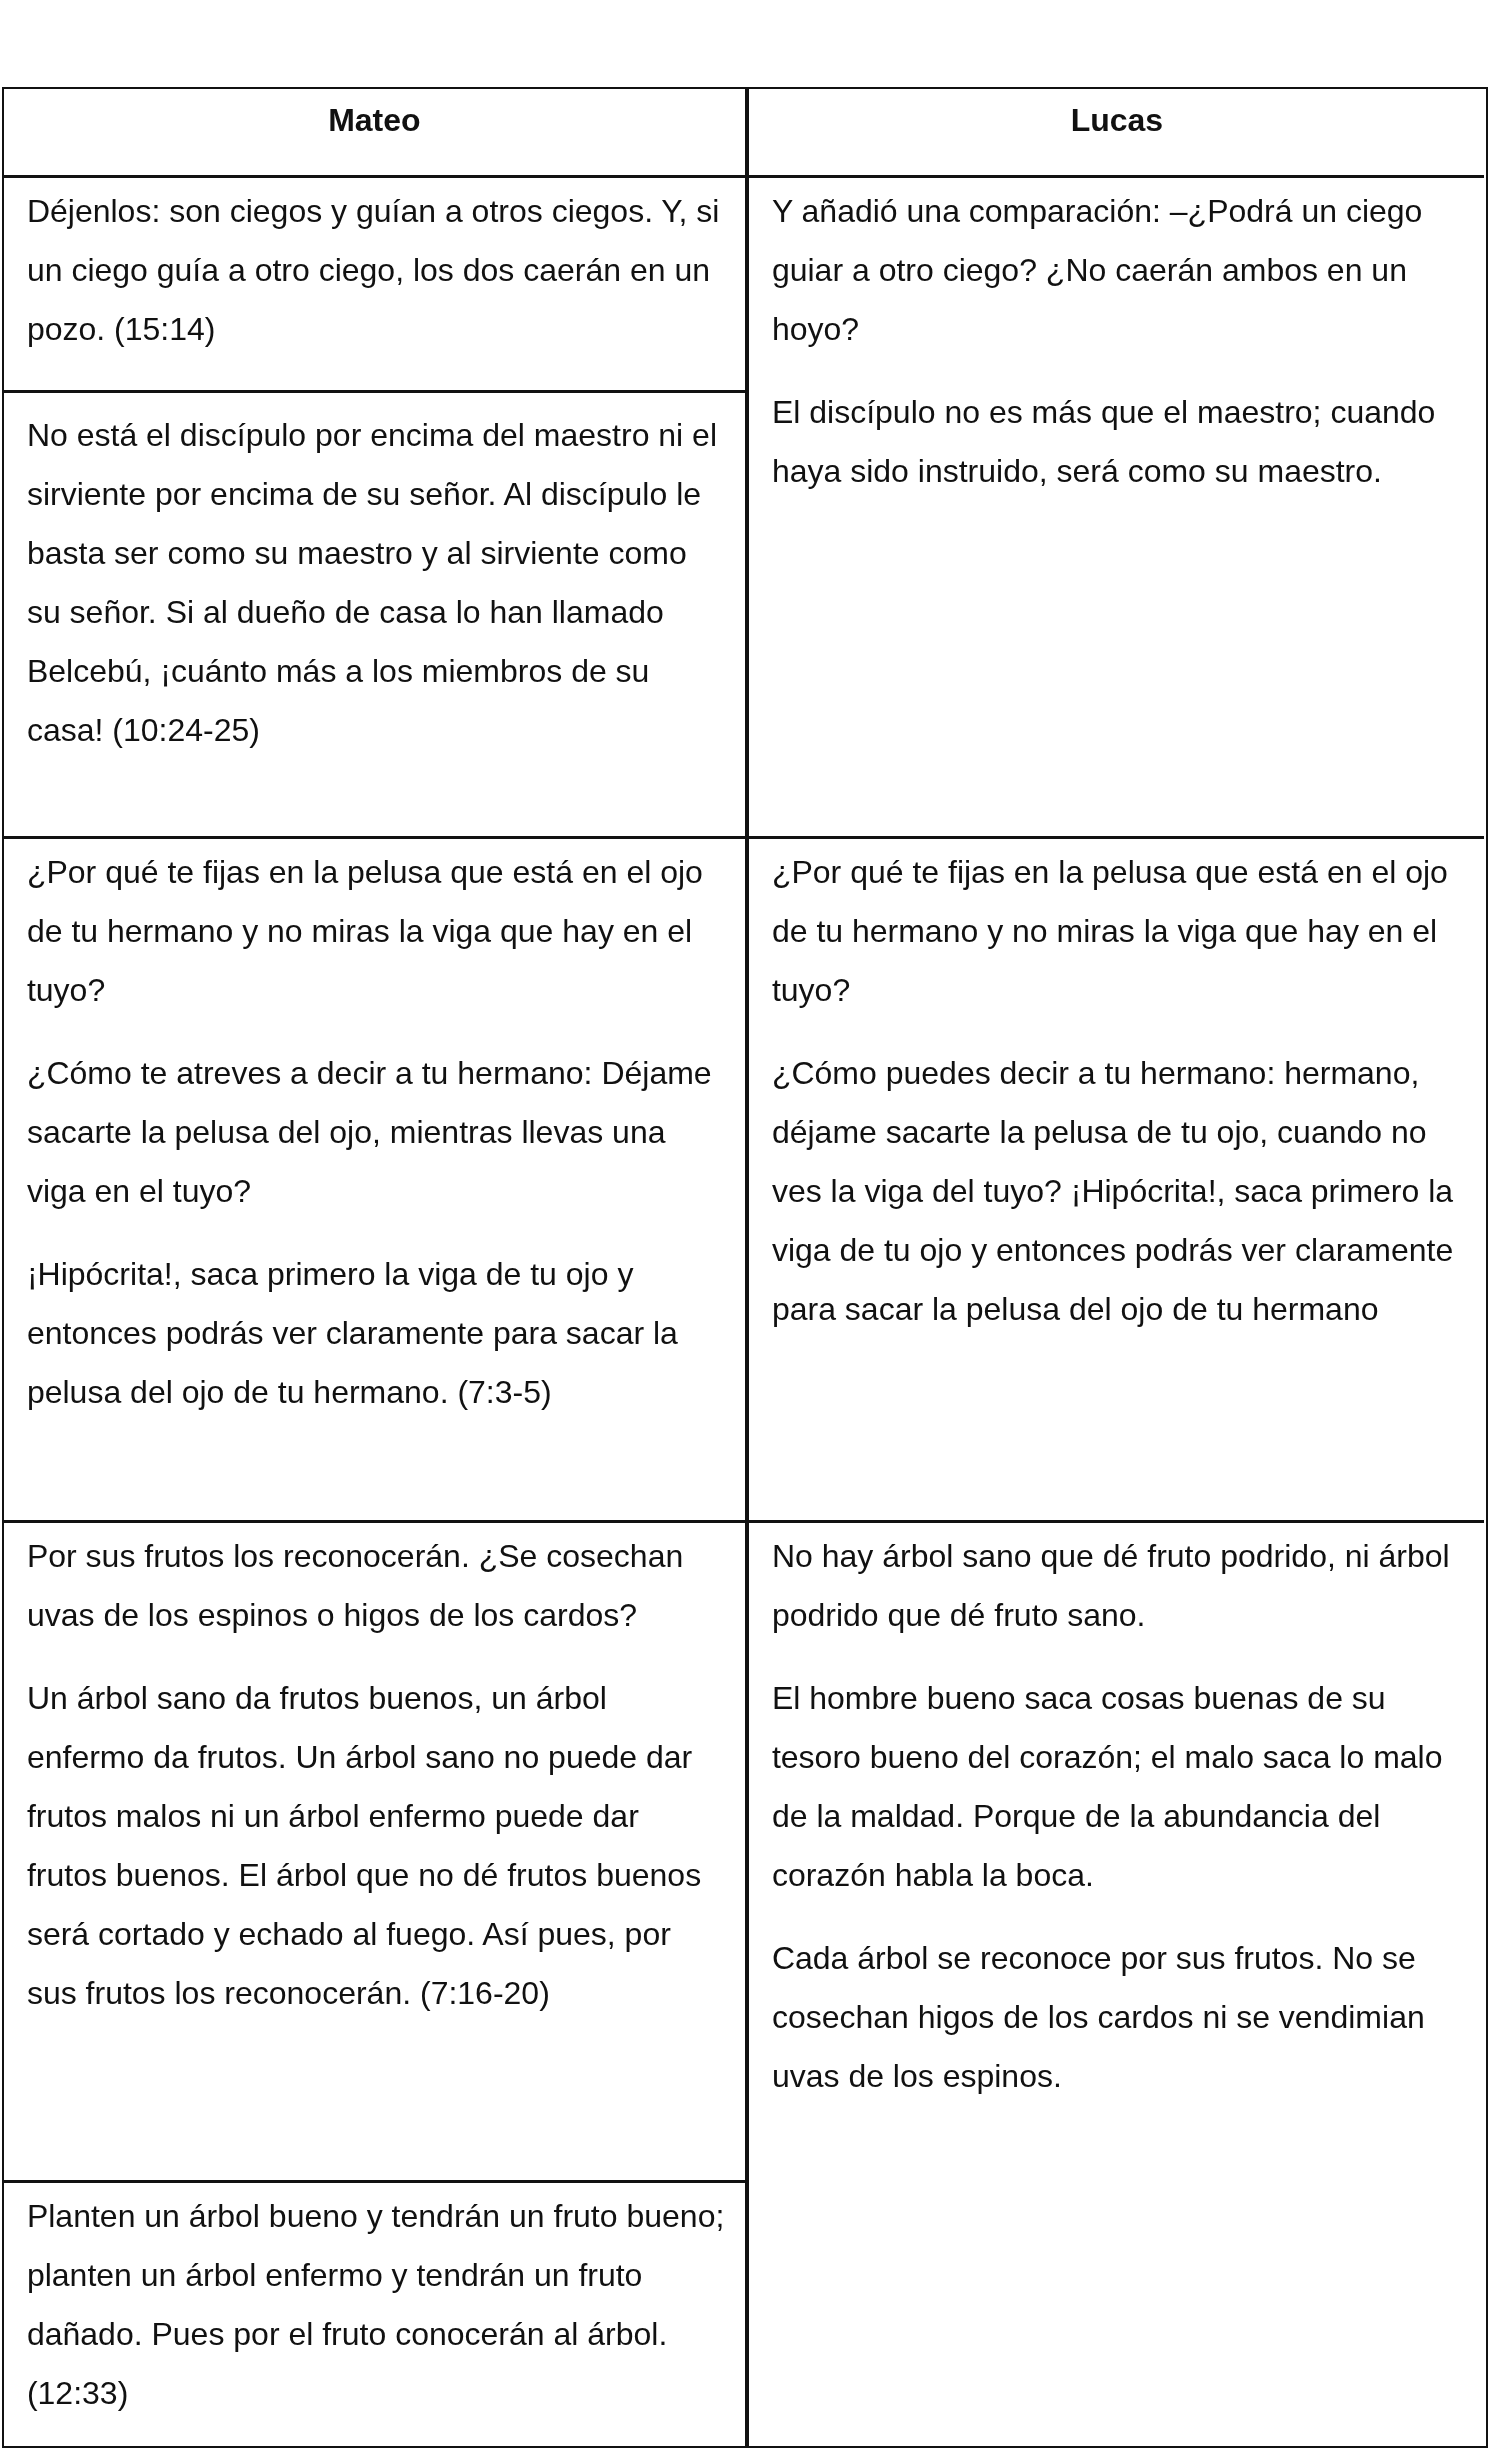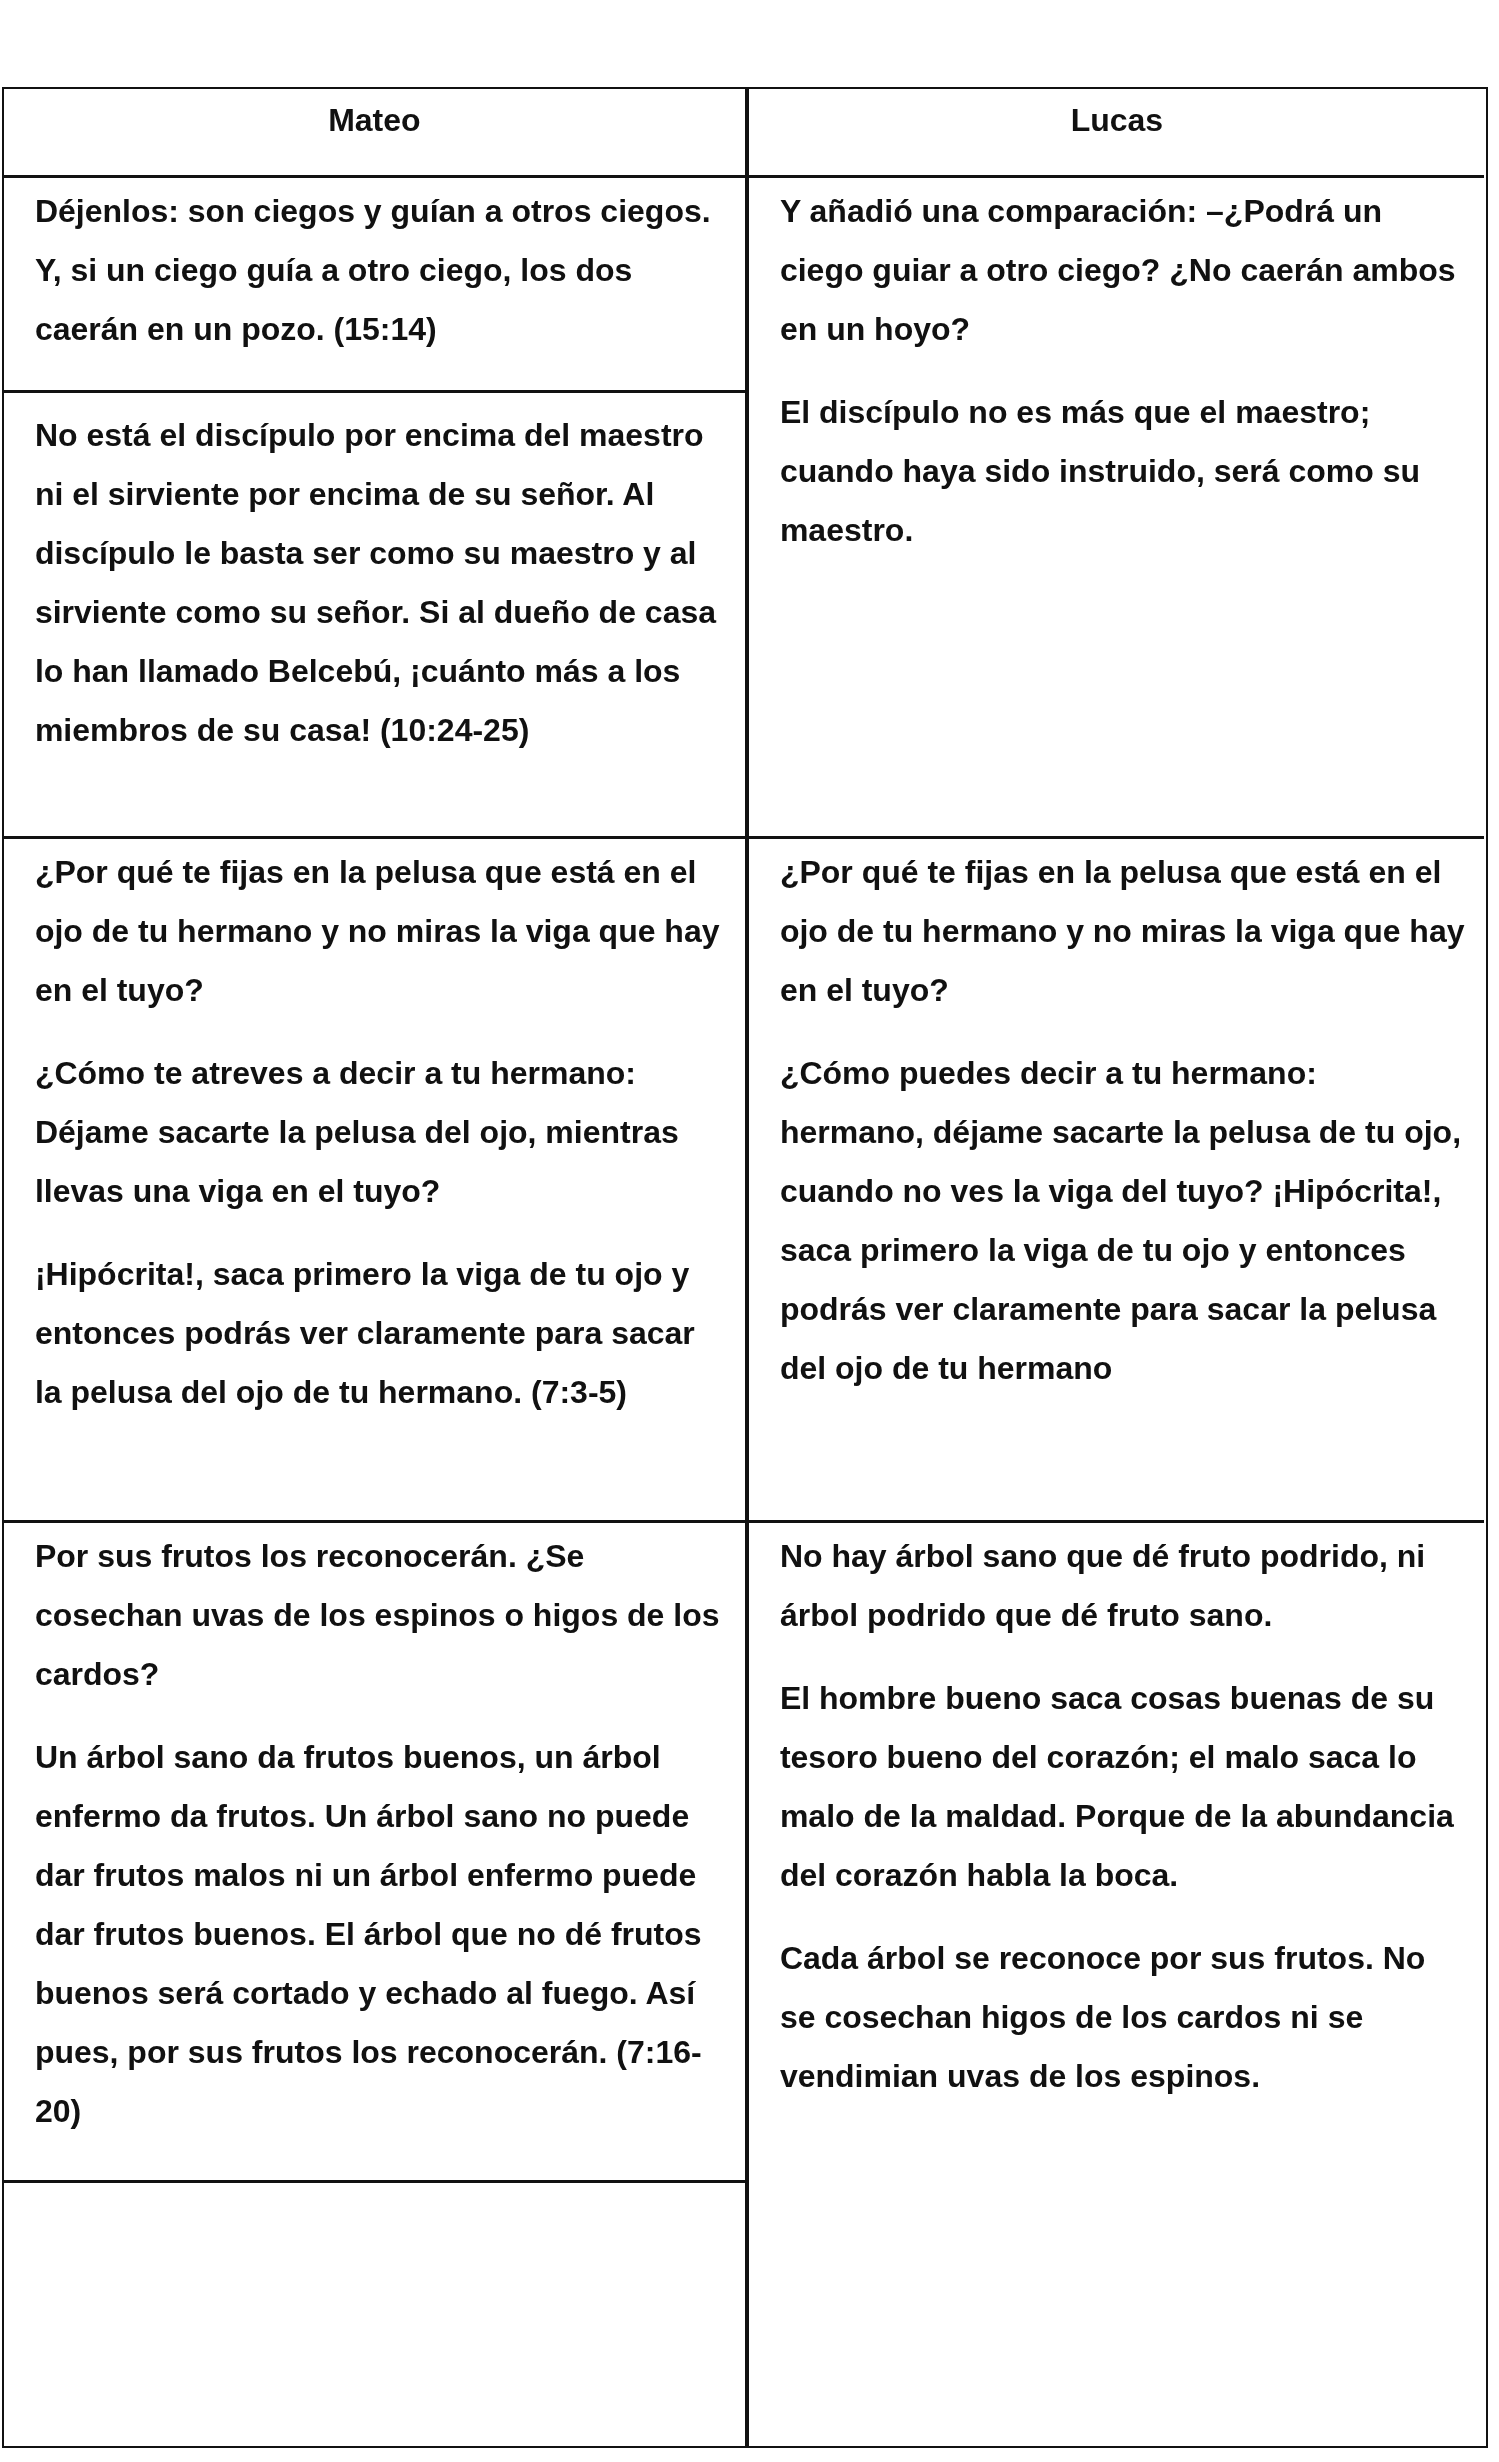--- a/index.html
+++ b/index.html
@@ -5,21 +5,21 @@
   html, body { margin: 0; padding: 0; background: #ffffff; }
   body { width: 1499px; height: 2462px; position: relative; overflow: hidden;
          font-family: "Liberation Sans", "DejaVu Sans", sans-serif; color: #111; }
   .table { position: absolute; left: 1.9px; top: 87px; width: 1486px; height: 2361px;
            border: 2.8px solid #111; box-sizing: border-box; }
   .vline { position: absolute; left: 741px; top: 0; width: 3.7px; height: 100%; background: #111; }
   .hline { position: absolute; height: 2.8px; background: #111; }
   .hdr { position: absolute; top: 0; height: 86px; display: flex; justify-content: center;
          padding-top: 13px; box-sizing: border-box; font-weight: bold; font-size: 32px; border-radius: 18px; }
   .cell { position: absolute; box-sizing: border-box; padding: 3.7px 19px 0 19px; font-size: 32px; line-height: 59px; }
-  .cell p { margin: 0 0 28px 12px; font-weight: bold; }
+  .cell p { margin: 0 0 28px 4px; }
   .cell p:last-child { margin-bottom: 0; }
 </style>
 </head>
 <body>
 
 <div class="table">
   <div class="vline"></div>
 
   <div class="hdr" style="left:0;width:741px;">
       <span>Mateo</span>
@@ -51,19 +51,22 @@
     <p>¿Por qué te fijas en la pelusa que está en el ojo de tu hermano y no miras la viga que hay en el tuyo?</p>
     <p style="margin-top:-3.7px">¿Cómo puedes decir a tu hermano: hermano, déjame sacarte la pelusa de tu ojo, cuando no ves la viga del tuyo? ¡Hipócrita!, saca primero la viga de tu ojo y entonces podrás ver claramente para sacar la pelusa del ojo de tu hermano</p>
   </div>
   <div class="hline" style="left:0;width:1480px;top:1431px;"></div>
 
   <div class="cell" style="left:0;top:1434px;width:741px;height:658px;">
     <p>Por sus frutos los reconocerán. ¿Se cosechan uvas de los espinos o higos de los cardos?</p>
     <p style="margin-top:-3.7px">Un árbol sano da frutos buenos, un árbol enfermo da frutos. Un árbol sano no puede dar frutos malos ni un árbol enfermo puede dar frutos buenos. El árbol que no dé frutos buenos será cortado y echado al fuego. Así pues, por sus frutos los reconocerán. (7:16-20)</p>
   </div>
   <div class="hline" style="left:0;width:741px;top:2091px;"></div>
+  <div class="cell" style="left:0;top:2094px;width:741px;height:261px;">
+    <p>Planten un árbol bueno y tendrán un fruto bueno; planten un árbol enfermo y tendrán un fruto dañado. Pues por el fruto conocerán al árbol. (12:33)</p>
+  </div>
   <div class="cell" style="left:745px;top:1434px;width:736px;height:816px;">
     <p>No hay árbol sano que dé fruto podrido, ni árbol podrido que dé fruto sano.</p>
     <p style="margin-top:-3.7px">El hombre bueno saca cosas buenas de su tesoro bueno del corazón; el malo saca lo malo de la maldad. Porque de la abundancia del corazón habla la boca.</p>
     <p style="margin-top:-3.7px">Cada árbol se reconoce por sus frutos. No se cosechan higos de los cardos ni se vendimian uvas de los espinos.</p>
   </div>
 </div>
 
 
 </body></html>

